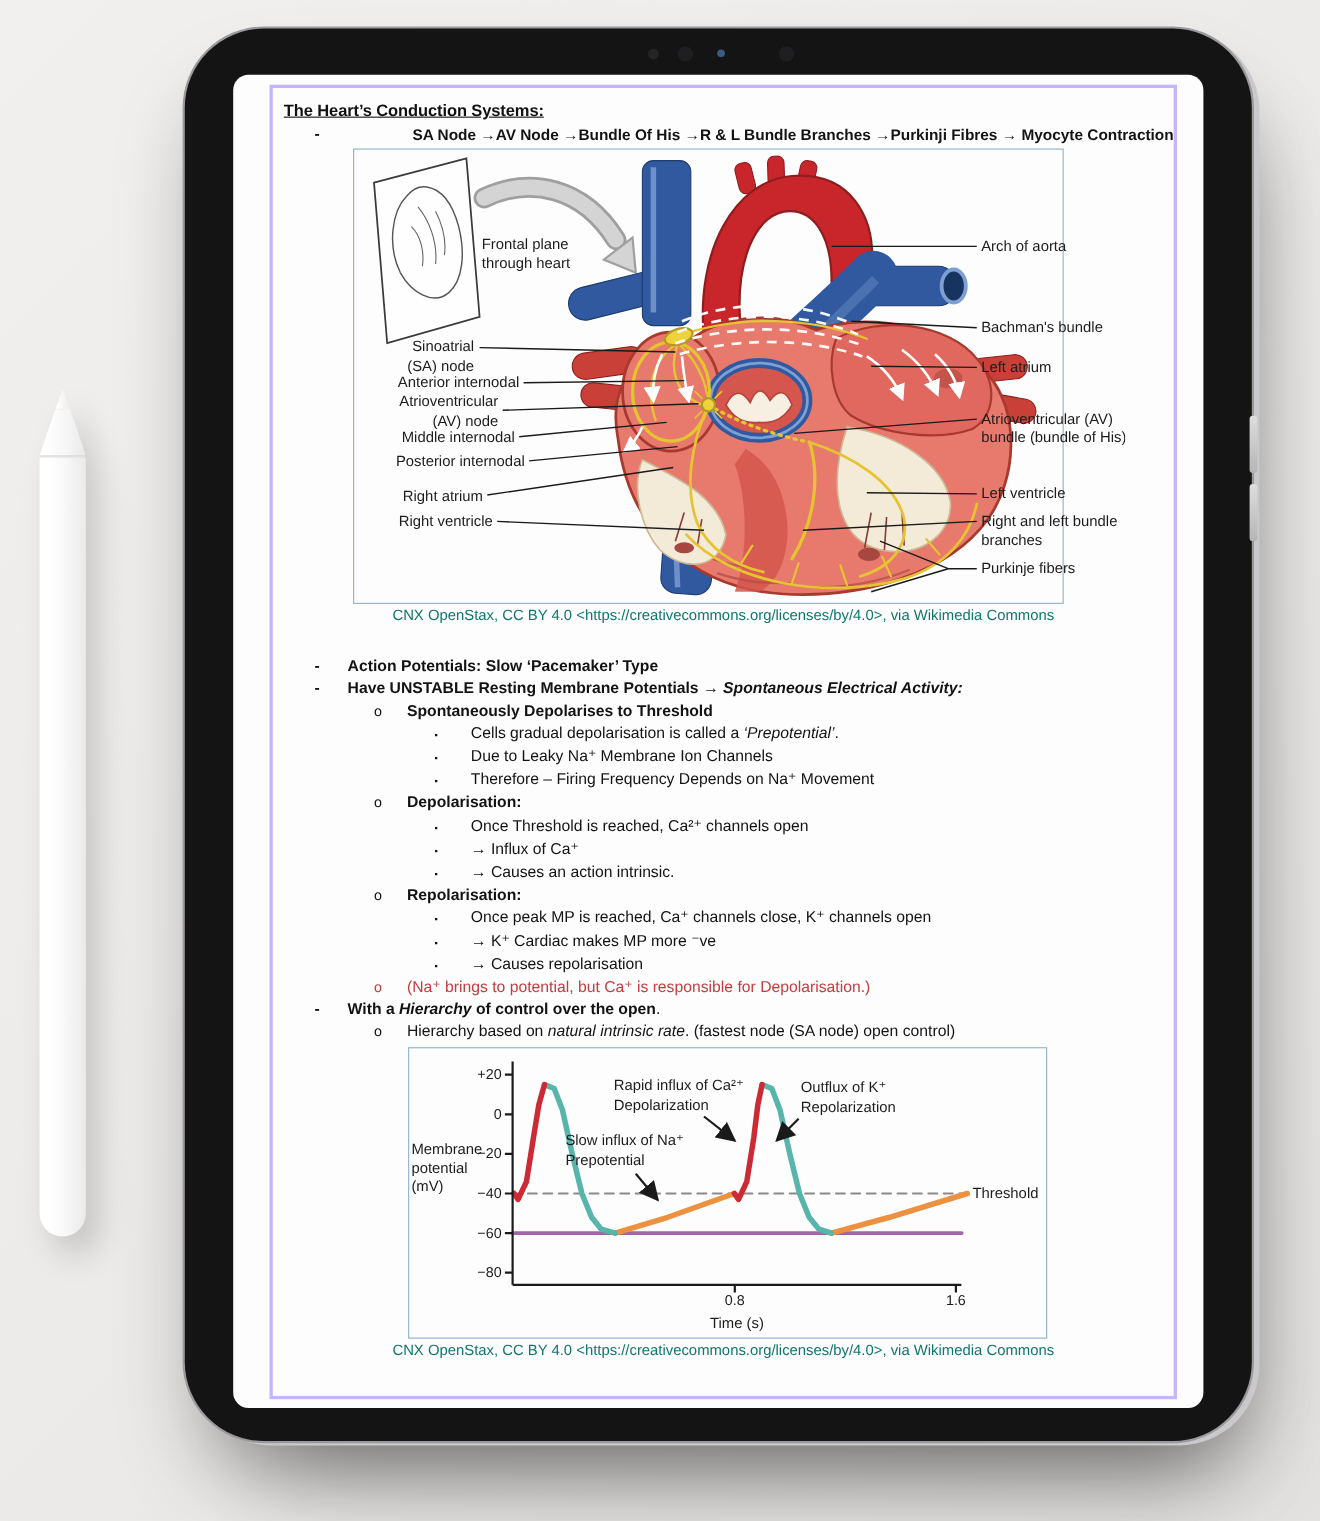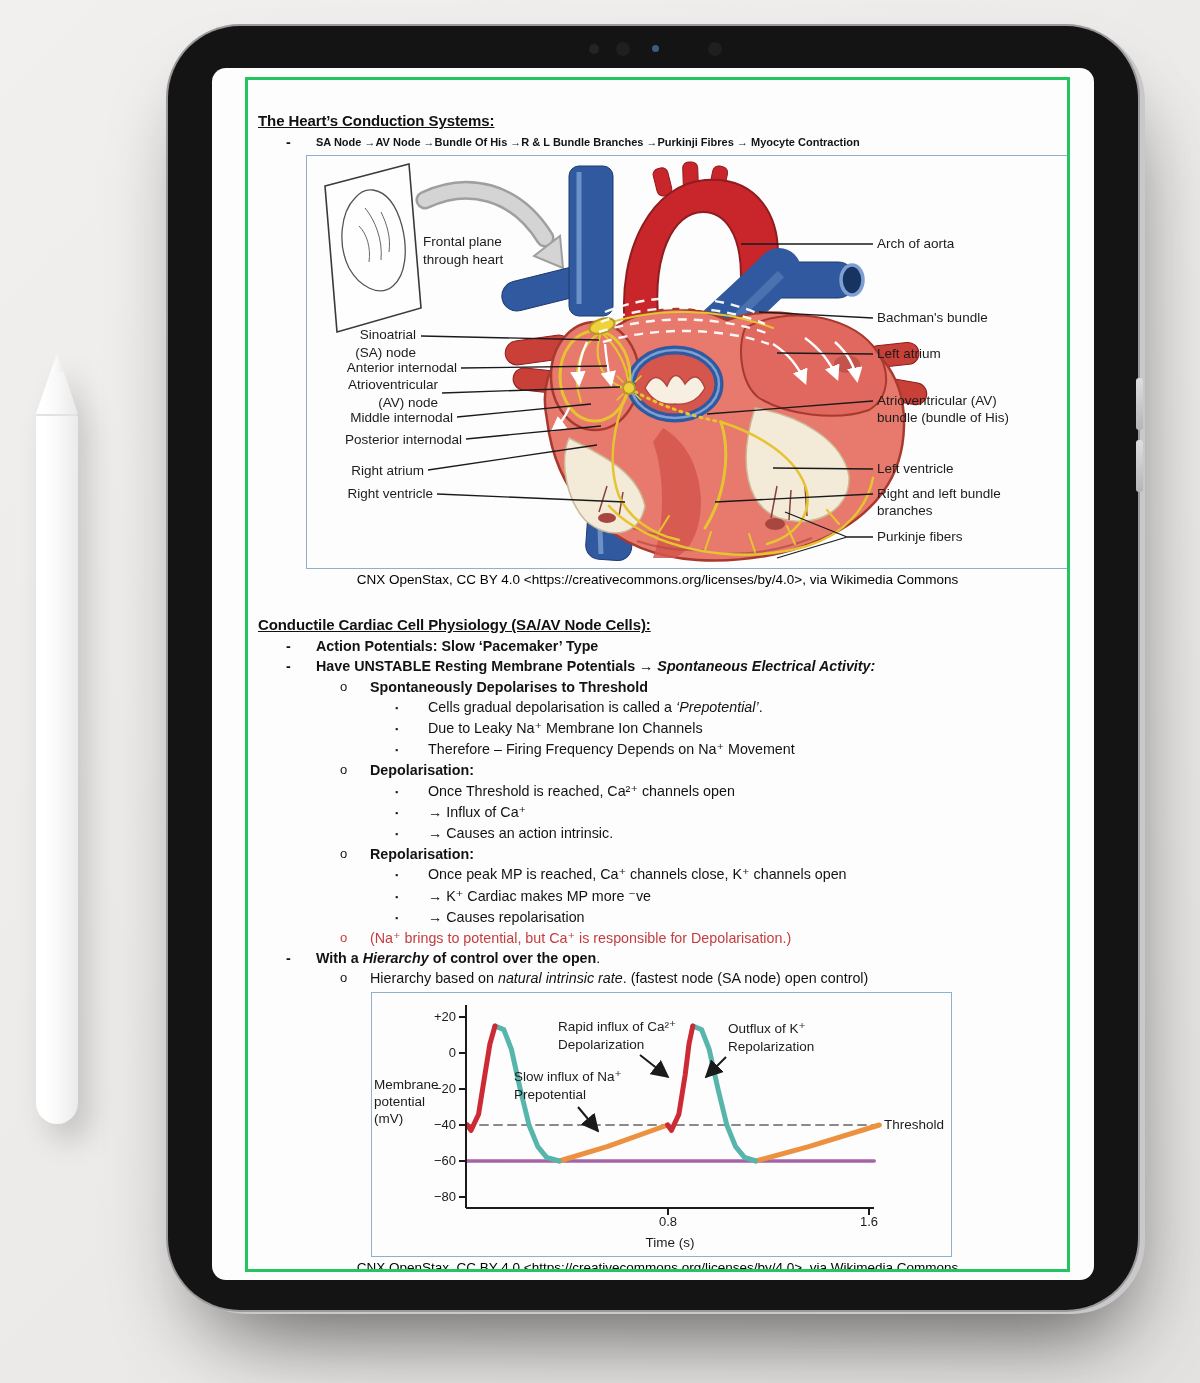--- a/index.html
+++ b/index.html
@@ -21,38 +21,38 @@
   .cd1 { left:421px; top:3px; width:10px; height:10px; background:#242426; }
   .cd2 { left:448px; top:1px; width:14px; height:14px; background:#1f1f22; }
   .cd3 { left:484px; top:4px; width:7px; height:7px; background:#3d5a82; }
   .cd4 { left:540px; top:1px; width:14px; height:14px; background:#1f1f22; }
   .side-btn { position:absolute; right:-5px; width:7px; height:52px; background:linear-gradient(180deg,#dedee0,#b5b5b8); border-radius:3px; }
   .sb1 { top:352px; } .sb2 { top:414px; }
 
   .screen { position:absolute; left:44px; top:42px; width:882px; height:1212px; background:#fdfdfd; border-radius:14px; overflow:hidden; }
 
   
-  .page-frame { position:absolute; left:33px; top:9px; right:24px; bottom:8px; border:3px solid #22c55e; background:#fdfdfd; padding-top:32px; overflow:hidden; }
+  .page-frame { position:absolute; left:33px; top:9px; right:24px; bottom:8px; border:3px solid #c4b5fd; background:#fdfdfd; padding-top:12px; overflow:hidden; }
 
   
   .h-title { margin-left:10px; font-size:15px; font-weight:700; color:#111; text-decoration:underline; letter-spacing:-0.1px; height:20px; }
   .li { display:flex; align-items:flex-start; line-height:20.2px; font-size:14.3px; color:#131313; }
   .lvl1 { margin-left:38px; } .lvl1 .mk { width:30px; }
   .lvl2 { margin-left:92px; } .lvl2 .mk { width:30px; font-size:13px; }
   .lvl3 { margin-left:147px; } .lvl3 .mk { width:33px; font-size:8.5px; line-height:20.2px; padding-top:1px; }
   .mk { flex:0 0 auto; color:#131313; }
   .t { flex:1 1 auto; }
   .b { font-weight:700; } .i { font-style:italic; } .bi { font-weight:700; font-style:italic;margin-top:40px; }
   .red { color:#c43c3e; }
-  .flowline { font-weight:700; font-size:11px; }
+  .flowline { font-weight:700; font-size:14px;text-align:right; }
 
   .figbox { border:1.5px solid #8fb0cc; background:#fdfdfd; }
-  .fig1 { width:772px; height:414px; margin:3px 0 0 58px; }
+  .fig1 { width:646px; height:414px; margin:3px 0 0 73px; }
   .fig2 { width:581px; height:265px; margin:3px 0 0 123px; }
-  .attrib { text-align:center; font-size:13.5px; color:#000000; height:20px; margin-top:3px; }
+  .attrib { text-align:center; font-size:13.5px; color:#0f766e; height:20px; margin-top:3px; }
   .gap { height:24px; }
 
   svg text { font-family:"Liberation Sans","DejaVu Sans",sans-serif; fill:#1c1c1c; }
   .dlabel { font-size:13.5px; }
   .ldr { stroke:#1a1a1a; stroke-width:1.3; fill:none; }
 </style>
 </head>
 <body>
 
 <div class="pencil">
@@ -228,21 +228,20 @@
           <text x="570" y="342">Right and left bundle</text>
           <text x="570" y="359">branches</text>
           <text x="570" y="385">Purkinje fibers</text>
         </g>
       </svg>
       </div>
       <div class="attrib">CNX OpenStax, CC BY 4.0 &lt;https://creativecommons.org/licenses/by/4.0&gt;, via Wikimedia Commons</div>
 
       <div class="gap"></div>
 
-      <div class="h-title">Conductile Cardiac Cell Physiology (SA/AV Node Cells):</div>
 
       <div class="li lvl1">
           <span class="mk b">-</span>
           <span class="t b">Action Potentials: Slow ‘Pacemaker’ Type</span>
         </div>
       <div class="li lvl1">
           <span class="mk b">-</span>
           <span class="t"><span class="b">Have UNSTABLE Resting Membrane Potentials → </span><span class="bi">Spontaneous Electrical Activity:</span></span>
         </div>
       <div class="li lvl2">

